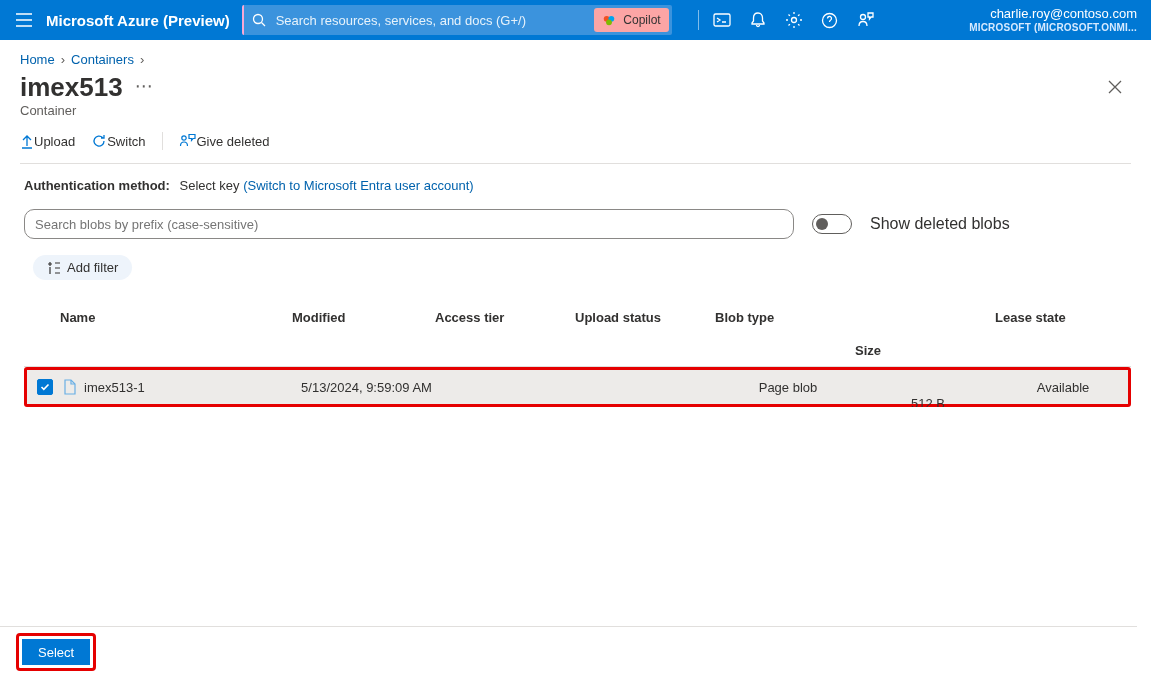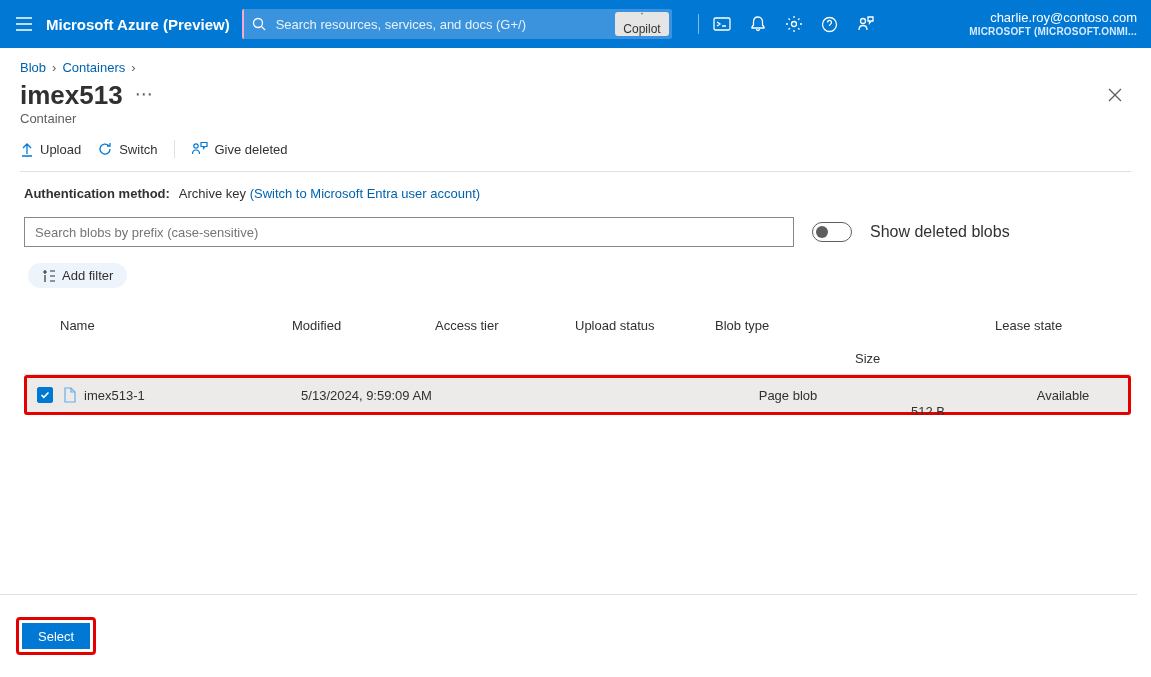--- a/index.html
+++ b/index.html
@@ -11,28 +11,28 @@
     --border:#c8c6c4;
     --light-border:#e1dfdd;
     --hover:#f3f2f1;
     --selected-row:#edebe9;
     --highlight:#e50000;
   }
   *{box-sizing:border-box;}
   body{margin:0;font-family:"Segoe UI","Segoe UI Web",-apple-system,BlinkMacSystemFont,Arial,sans-serif;color:var(--text);font-size:13px;background:#fff;}
 
   
-  .topbar{height:48px;background:var(--azure-blue);display:flex;align-items:center;color:#fff;padding:0 10px;gap:8px;}
+  .topbar{height:40px;background:var(--azure-blue);display:flex;align-items:center;color:#fff;padding:0 10px;gap:8px;}
   .hamburger{width:28px;height:28px;display:flex;align-items:center;justify-content:center;cursor:pointer;}
   .brand{font-size:15px;font-weight:600;white-space:nowrap;margin-right:4px;}
   .search-wrap{flex:0 0 auto;display:flex;align-items:center;background:#3b93dd;border-radius:2px;height:30px;width:430px;border-left:2px solid #f9a8d4;}
   .search-icon{width:30px;display:flex;align-items:center;justify-content:center;color:#fff;}
   .search-input{flex:1;background:transparent;border:none;outline:none;color:#fff;font-size:13px;}
   .search-input::placeholder{color:#e6f2fb;}
-  .copilot{display:flex;align-items:center;gap:7px;background:#e5e5e5;color:#333;border-radius:3px;height:24px;padding:0 8px;margin-right:3px;font-size:12px;flex-direction:column;}
+  .copilot{display:flex;align-items:center;gap:7px;background:#fca5a5;color:#333;border-radius:3px;height:24px;padding:0 8px;margin-right:3px;font-size:12px;}
   .copilot-icon{width:14px;height:14px;}
   .tool-icons{display:flex;align-items:center;gap:2px;margin-left:14px;}
   .tool-icons .ticon{width:34px;height:40px;display:flex;align-items:center;justify-content:center;cursor:pointer;}
   .vdiv{width:1px;height:20px;background:rgba(255,255,255,.5);margin:0 4px;}
   .user-block{margin-left:auto;text-align:right;line-height:1.1;font-size:12px;padding-right:4px;}
   .user-email{font-size:13px;}
   .user-tenant{font-size:10px;color:#d6eaff;letter-spacing:.2px;font-weight:bold;}
 
   
   .crumbs{padding:12px 20px 0 20px;font-size:13px;display:flex;align-items:center;gap:6px;}
@@ -41,59 +41,59 @@
 
   
   .title-wrap{padding:4px 20px 0 20px;display:flex;align-items:flex-end;gap:12px;}
   .title{font-size:26px;font-weight:600;}
   .title-more{color:var(--muted);font-size:18px;letter-spacing:2px;padding-bottom:6px;cursor:pointer;}
   .title-close{margin-left:auto;width:32px;height:32px;display:flex;align-items:center;justify-content:center;cursor:pointer;color:#605e5c;}
   .subtitle{padding:0 20px 10px 20px;color:var(--muted);font-size:13px;}
 
   
   .toolbar{display:flex;align-items:center;gap:16px;padding:4px 20px 12px 20px;border-bottom:1px solid #ffffff;}
-  .tool{display:flex;align-items:center;gap:6px;color:var(--text);cursor:pointer;font-size:13px;}
+  .tool{display:flex;align-items:center;gap:0;color:var(--text);cursor:pointer;font-size:13px;}
   .tool-sep{width:1px;height:18px;background:var(--light-border);}
   .hr{height:1px;background:var(--light-border);margin:0 20px;}
 
   
   .meta{padding:14px 20px 4px 24px;font-size:13px;}
   .meta-row{margin-bottom:2px;}
   .meta-label{font-weight:600;margin-right:6px;}
   .meta-link{color:var(--link);cursor:pointer;}
 
   
   .filter-row{display:flex;align-items:center;gap:18px;padding:10px 20px 10px 24px;}
-  .prefix-input{flex:0 0 770px;max-width:770px;height:30px;border:1px solid #8a8886;border-radius:0;padding:0 10px;font-size:13px;outline:none;}
+  .prefix-input{flex:0 0 770px;max-width:770px;height:30px;border:1px solid #8a8886;border-radius:10px;padding:0 10px;font-size:13px;outline:none;}
   .toggle{width:40px;height:20px;border:1px solid #605e5c;border-radius:10px;background:#fff;position:relative;cursor:pointer;}
   .toggle .knob{position:absolute;left:3px;top:3px;width:12px;height:12px;border-radius:50%;background:#605e5c;}
   .toggle-label{font-size:16px;color:var(--text);}
 
-  .addfilter-wrap{padding:6px 20px 16px 28px;}
+  .addfilter-wrap{padding:6px 20px 16px 21px;margin-left:12px;}
   .addfilter{display:inline-flex;align-items:center;gap:6px;background:#eef4fb;border-radius:14px;padding:5px 14px;font-size:13px;cursor:pointer;}
 
   
   .table{margin:6px 20px 0 24px;}
-  .thead{display:flex;border-bottom:1px solid var(--light-border);padding:8px 0;font-size:13px;color:var(--text);font-weight:400;}
+  .thead{display:flex;border-bottom:1px solid var(--light-border);padding:8px 0;font-size:13px;color:var(--text);font-weight:700;}
   .col-check{width:36px;}
   .col-name{width:232px;}
   .col-mod{width:143px;}
   .col-tier{width:140px;}
   .col-arch{width:140px;}
   .col-type{width:140px;}
   .col-size{width:140px;margin-top:33px;}
   .col-lease{flex:1;}
   .trow{display:flex;align-items:center;height:34px;font-size:13px;}
   .trow.selected{background:var(--selected-row);text-align:center;}
   .check{width:16px;height:16px;border:1px solid var(--azure-blue);background:var(--azure-blue);display:flex;align-items:center;justify-content:center;border-radius:2px;}
   .file-icon{width:14px;height:16px;margin-right:7px;color:#69afe5;display:inline-block;vertical-align:middle;}
   .highlight-box{border:3px solid var(--highlight);border-radius:3px;}
 
   
-  .footer{position:fixed;bottom:0;left:0;right:14px;border-top:1px solid var(--light-border);background:#fff;padding:22px 16px;}
+  .footer{position:fixed;bottom:0;left:0;right:14px;border-top:1px solid var(--light-border);background:#fff;padding:6px 16px;}
   .select-wrap{display:inline-block;border:3px solid var(--highlight);border-radius:4px;padding:3px;}
   .select-btn{background:var(--azure-blue);color:#fff;border:none;height:26px;padding:0 16px;font-size:13px;cursor:pointer;}
 
   svg{display:block;}
 </style>
 </head>
 <body>
 
 <div class="topbar">
   <div class="hamburger">
@@ -151,21 +151,21 @@
         </svg>
     </div>
   </div>
   <div class="user-block">
     <div class="user-email">charlie.roy@contoso.com</div>
     <div class="user-tenant">MICROSOFT (MICROSOFT.ONMI...</div>
   </div>
 </div>
 
 <div class="crumbs">
-  <a>Blob</a>
+  <a>Home</a>
   <span class="crumb-sep">›</span>
   <a>Containers</a>
   <span class="crumb-sep">›</span>
 </div>
 
 <div class="title-wrap">
   <div class="title">imex513</div>
   <div class="title-more">⋯</div>
   <div class="title-close">
     <svg width="14" height="14" viewBox="0 0 14 14">
@@ -195,21 +195,21 @@
         <path d="M1.5 13c0-2.5 1.6-4 3.5-4s3.5 1.5 3.5 4M10 1.5h6v4h-2l-1.5 1.8V5.5H10z" fill="none" stroke="#0078d4" stroke-width="1.2"></path>
       </svg>
     <span>Give deleted</span>
   </div>
 </div>
 <div class="hr"></div>
 
 <div class="meta">
   <div class="meta-row">
     <span class="meta-label">Authentication method:</span>
-    <span>Archive key</span>
+    <span>Select key</span>
     <span class="meta-link">(Switch to Microsoft Entra user account)</span>
   </div>
 </div>
 
 <div class="filter-row">
   <input class="prefix-input" placeholder="Search blobs by prefix (case-sensitive)" style="">
   <div class="toggle">
     <div class="knob"></div>
   </div>
   <span class="toggle-label">Show deleted blobs</span>

